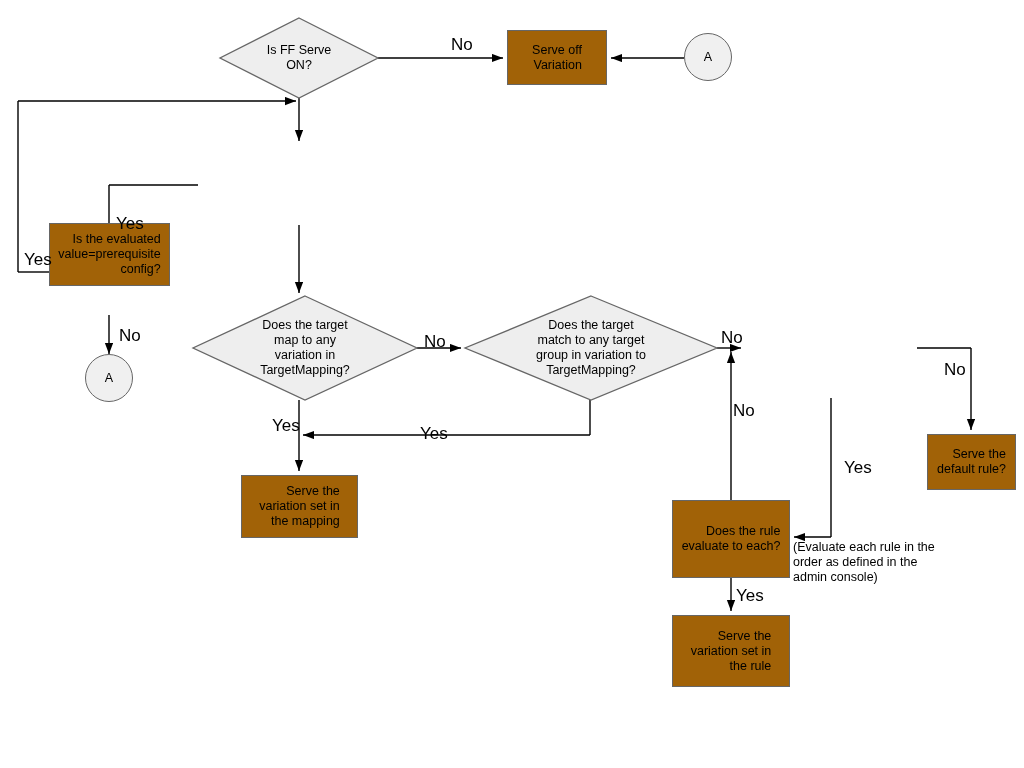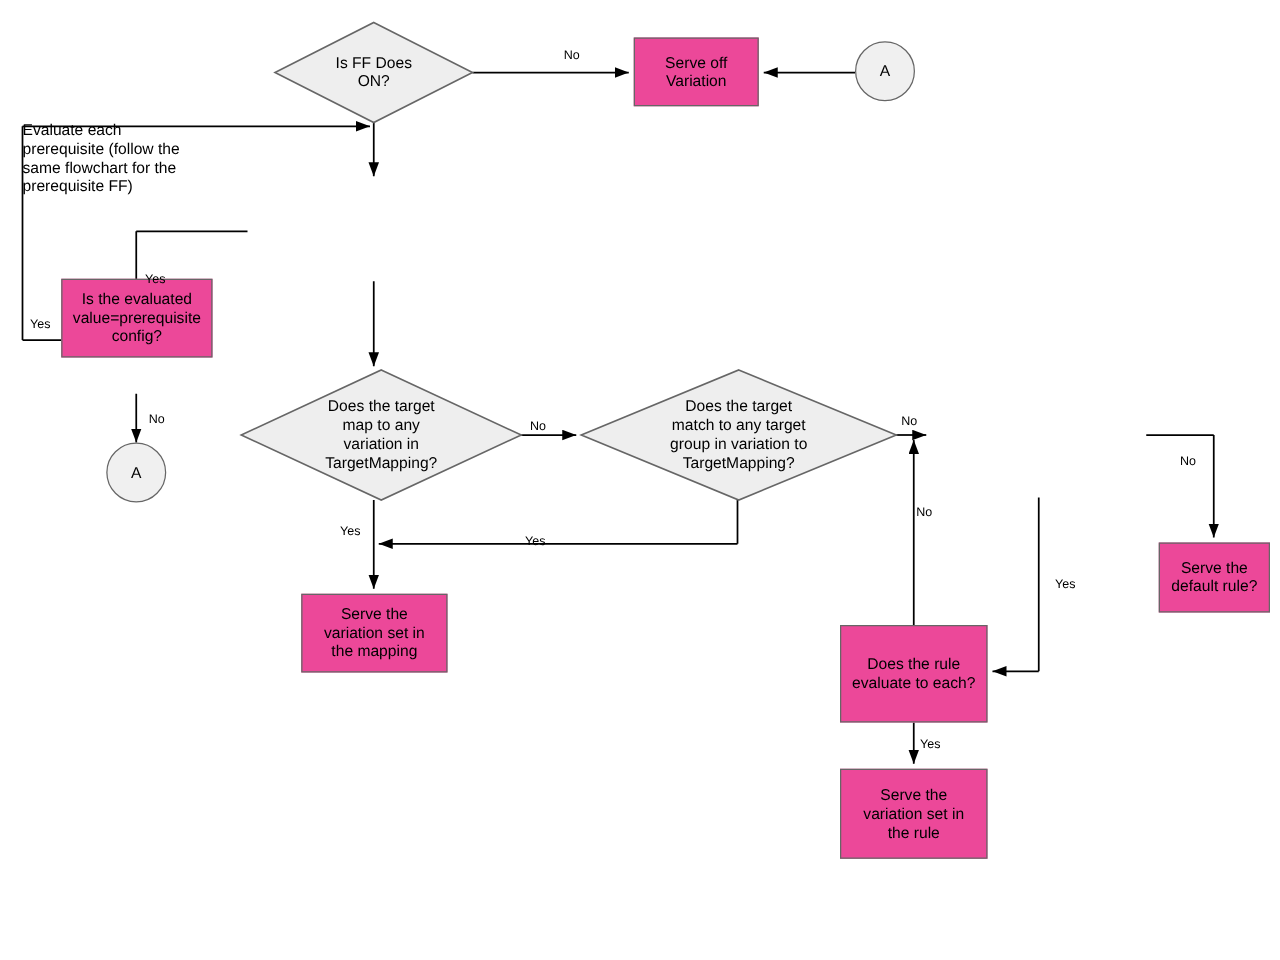--- a/index.html
+++ b/index.html
@@ -28,22 +28,23 @@
     display: flex;
     align-items: center;
     justify-content: center;
     text-align: center;
     color: #000000;
     font-size: 12.5px;
     line-height: 15px;
     z-index: 3;
   }
   .box {
-    background: #ec4899;
+    background: #a16207;
     border: 1.3px solid #666666;
+    text-align: right;
   }
   .circle {
     background: #f0f0f0;
     border: 1.3px solid #666666;
     border-radius: 50%;
   }
   .diamond-wrap {
     position: absolute;
     z-index: 2;
   }
@@ -63,21 +64,21 @@
     align-items: center;
     justify-content: center;
     text-align: center;
     font-size: 12.5px;
     line-height: 15px;
     color: #000000;
     z-index: 3;
   }
   .edge-label {
     position: absolute;
-    font-size: 10px;
+    font-size: 17px;
     line-height: 15px;
     color: #000000;
     white-space: nowrap;
     z-index: 4;
   }
   .note {
     position: absolute;
     font-size: 12.5px;
     line-height: 15px;
     color: #000000;
@@ -133,21 +134,21 @@
       <path d="M731,500 L731,352" marker-end="url(#arrow)"></path>
 
       <path d="M731,578 L731,611" marker-end="url(#arrow)"></path>
     </g>
   </svg>
 
   <div class="diamond-wrap" style="left:220px; top:18px; width:158px; height:80px;">
     <svg width="158" height="80" viewBox="0 0 158 80">
       <polygon points="79,0 158,40 79,80 0,40" fill="#eeeeee" stroke="#666666" stroke-width="1.3"></polygon>
     </svg>
-    <div class="diamond-label txt">Is FF Does
+    <div class="diamond-label txt">Is FF Serve
 ON?</div>
   </div>
 
 
   <div class="diamond-wrap" style="left:193px; top:296px; width:224px; height:104px;">
     <svg width="224" height="104" viewBox="0 0 224 104">
       <polygon points="112,0 224,52 112,104 0,52" fill="#eeeeee" stroke="#666666" stroke-width="1.3"></polygon>
     </svg>
     <div class="diamond-label txt">Does the target
 map to any
@@ -208,19 +209,18 @@
   <div class="edge-label" style="left:721px; top:330px;">No</div>
 
   <div class="edge-label" style="left:944px; top:362px;">No</div>
 
   <div class="edge-label" style="left:844px; top:460px;">Yes</div>
 
   <div class="edge-label" style="left:733px; top:403px;">No</div>
 
   <div class="edge-label" style="left:736px; top:588px;">Yes</div>
 
-  <div class="note txt" style="left:18px; top:97px; width:190px;">Evaluate each
-prerequisite (follow the
-same flowchart for the
-prerequisite FF)</div>
-
+
+  <div class="note txt" style="left:793px; top:540px; width:150px;">(Evaluate each rule in the
+order as defined in the
+admin console)</div>
 
 </div>
 
 </body></html>

